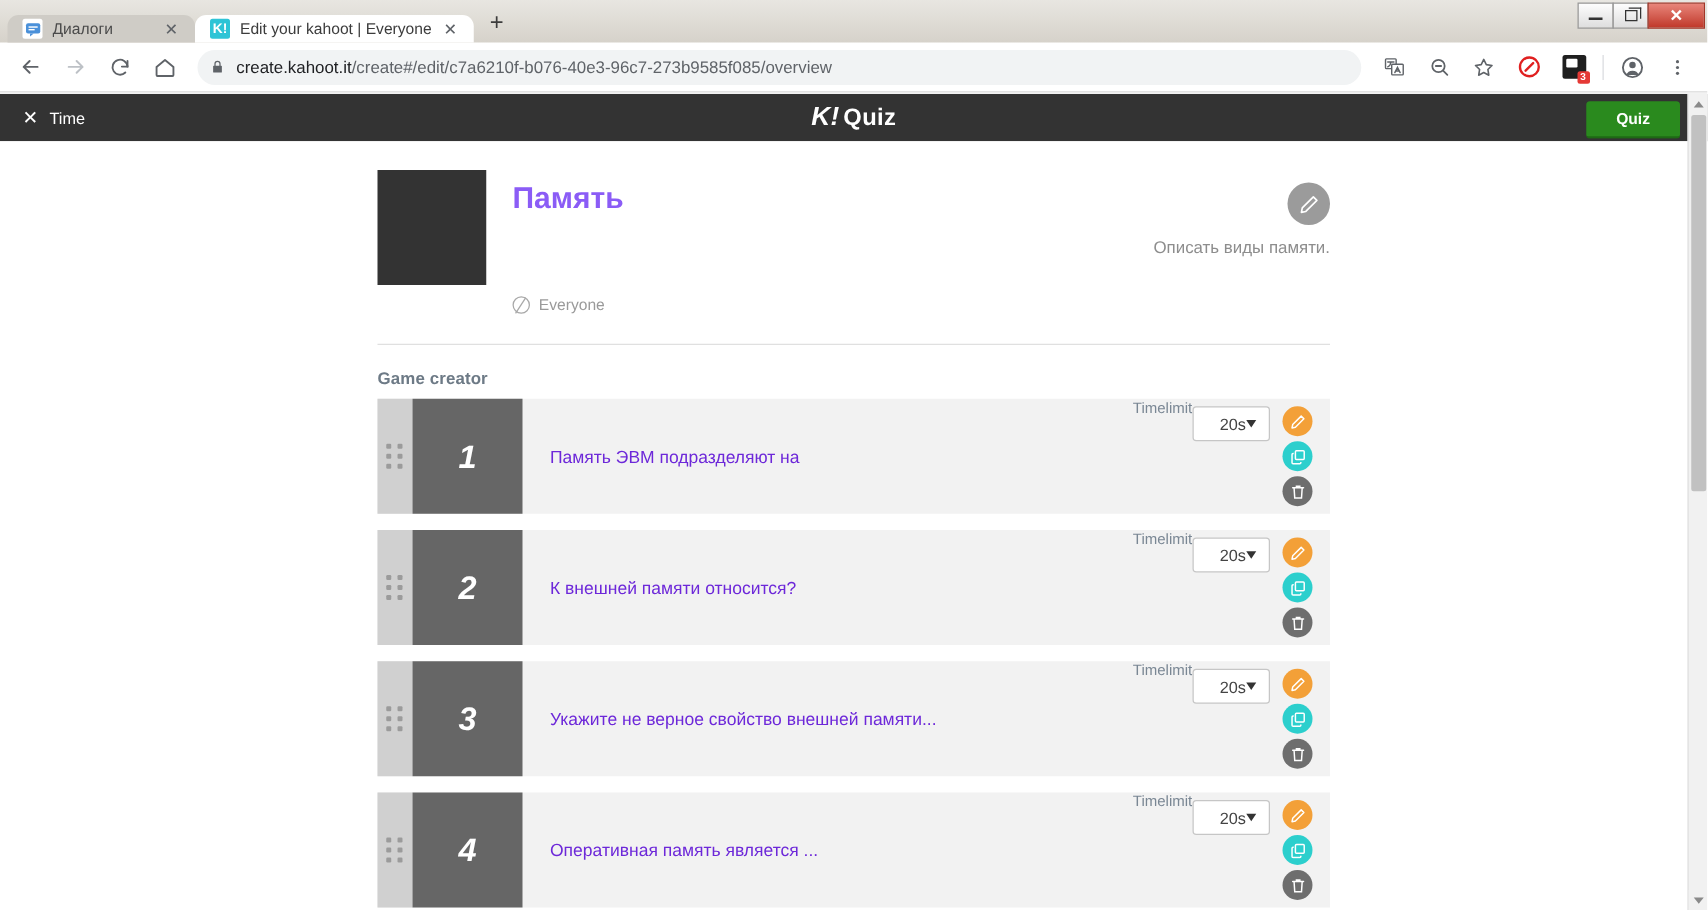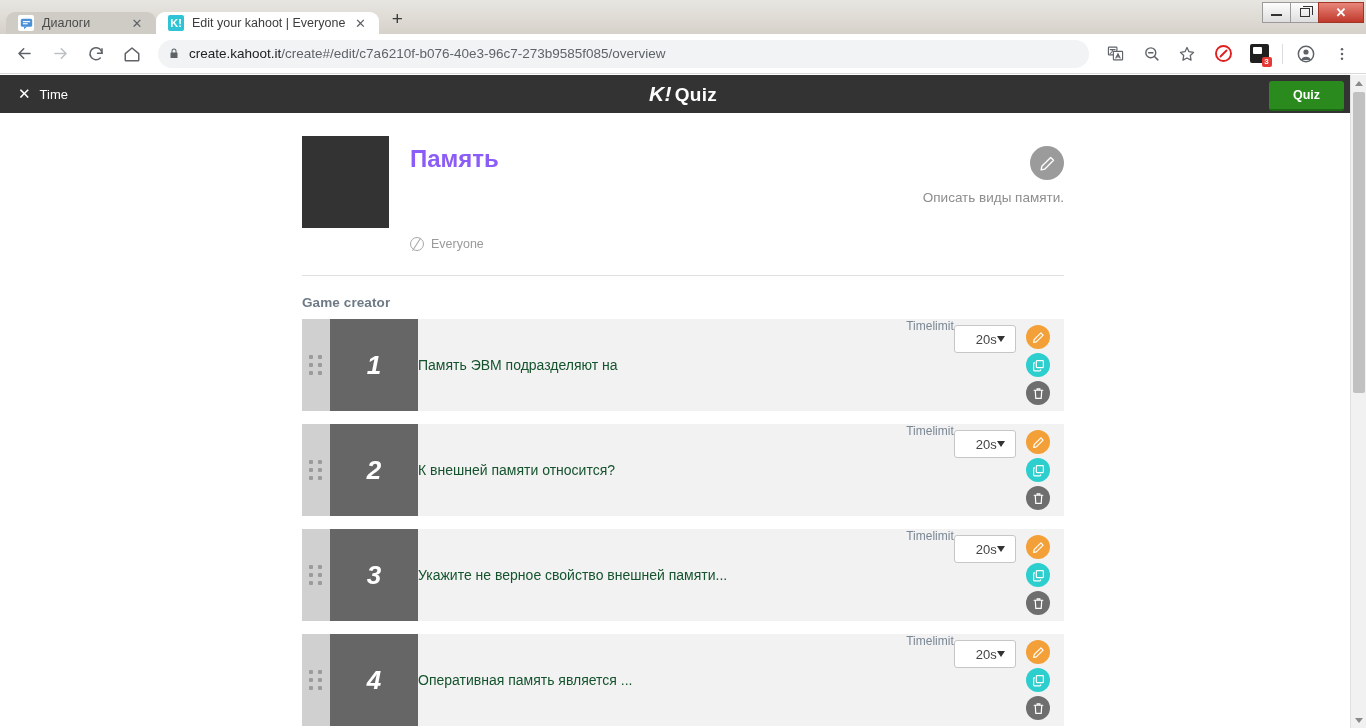--- a/index.html
+++ b/index.html
@@ -190,21 +190,21 @@
   }
   .dots { display: grid; grid-template-columns: 5px 5px; gap: 4px 4px; }
   .dots i { width: 4px; height: 4px; background: #9b9b9b; border-radius: 1px; display: block; }
   .q-num {
     width: 88px; background: #666666; color: #ffffff;
     display: flex; align-items: center; justify-content: center;
     font-size: 26px; font-weight: bold; font-style: italic; flex: 0 0 88px;
   }
   .q-text {
     flex: 1; display: flex; align-items: center;
-    font-size: 14px; color: #14532d;
+    padding-left: 22px; font-size: 14px; color: #6d28d9;
   }
   .q-time {
     width: 96px; flex: 0 0 96px; display: flex; flex-direction: row;
     justify-content: center; padding-right: 6px;
   }
   .tl-label { font-size: 12px; color: #7a8794; line-height: 15px; }
   .tl-select {
     margin-top: 6px; width: 62px; height: 28px; background: #ffffff;
     border: 1px solid #c6c6c6; border-radius: 3px;
     display: flex; align-items: center; justify-content: space-between;

